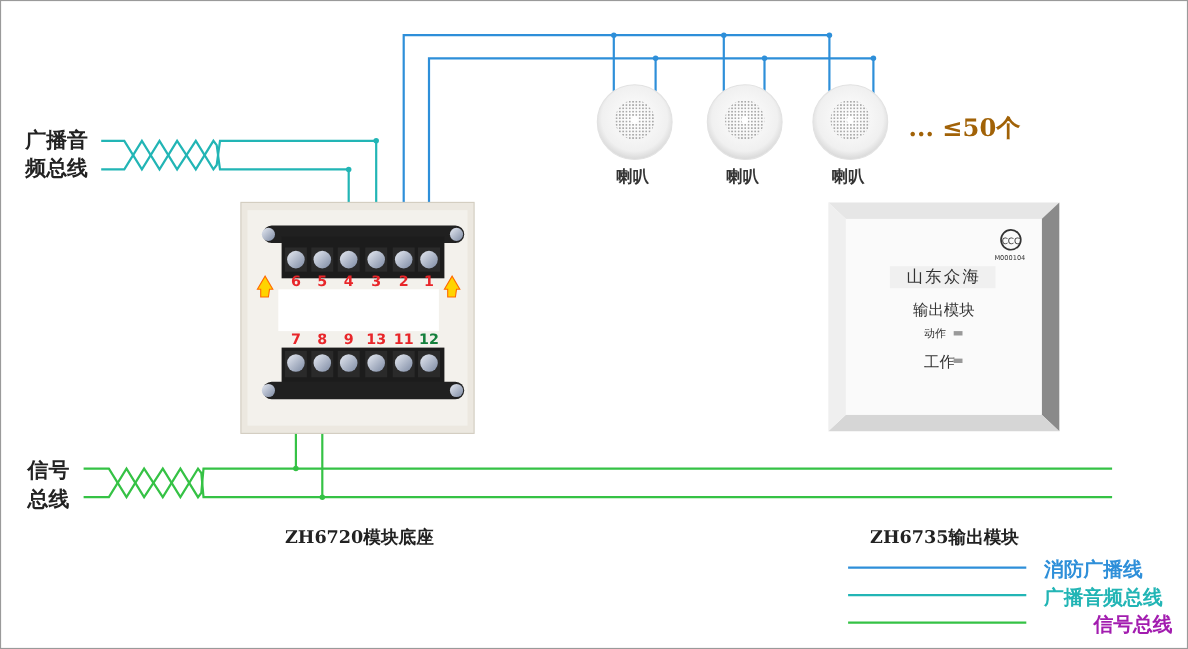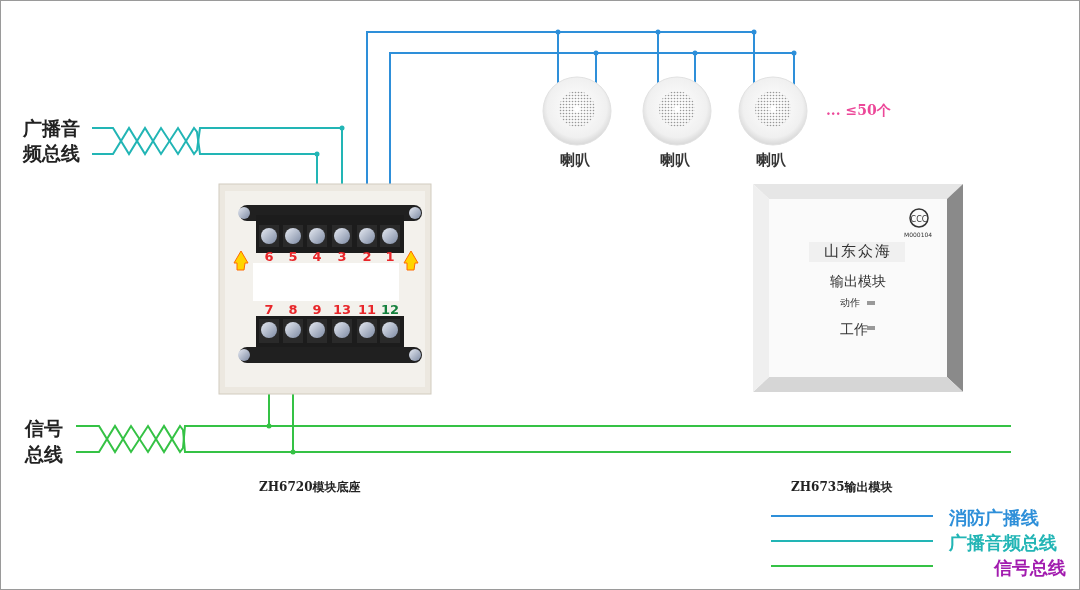--- a/index.html
+++ b/index.html
@@ -1,22 +1,22 @@
 <!DOCTYPE html>
 <html><head>
 <meta charset="utf-8">
 <style>
   html,body{margin:0;padding:0;background:#fff;}
   #root{position:relative;width:1080px;height:590px;background:#fff;overflow:hidden;
         border:1px solid #9a9a9a;box-sizing:border-box;font-family:"DejaVu Sans","Liberation Sans",sans-serif;}
   svg{position:absolute;left:0;top:0;}
   .lbl{position:absolute;font-weight:bold;color:#222;font-size:19px;line-height:24px;}
-  .cap{position:absolute;font-family:"DejaVu Serif","Liberation Serif",serif;font-weight:bold;font-size:12px;color:#222;}
+  .cap{position:absolute;font-family:"DejaVu Serif","Liberation Serif",serif;font-weight:bold;font-size:16px;color:#222;}
   .spk-lbl{position:absolute;font-weight:bold;font-size:15px;color:#333;}
-  .count{position:absolute;font-family:"DejaVu Serif","Liberation Serif",serif;font-weight:bold;font-size:14px;color:#ec4899;}
+  .count{position:absolute;font-family:"DejaVu Serif","Liberation Serif",serif;font-weight:bold;font-size:22px;color:#a16207;}
   .legend-txt{position:absolute;font-weight:bold;font-size:18px;}
   .mod-text{position:absolute;color:#333;}
 </style>
 </head>
 <body>
 
 <div id="root">
 
   <svg id="wires" width="1080" height="590">
     <defs>

